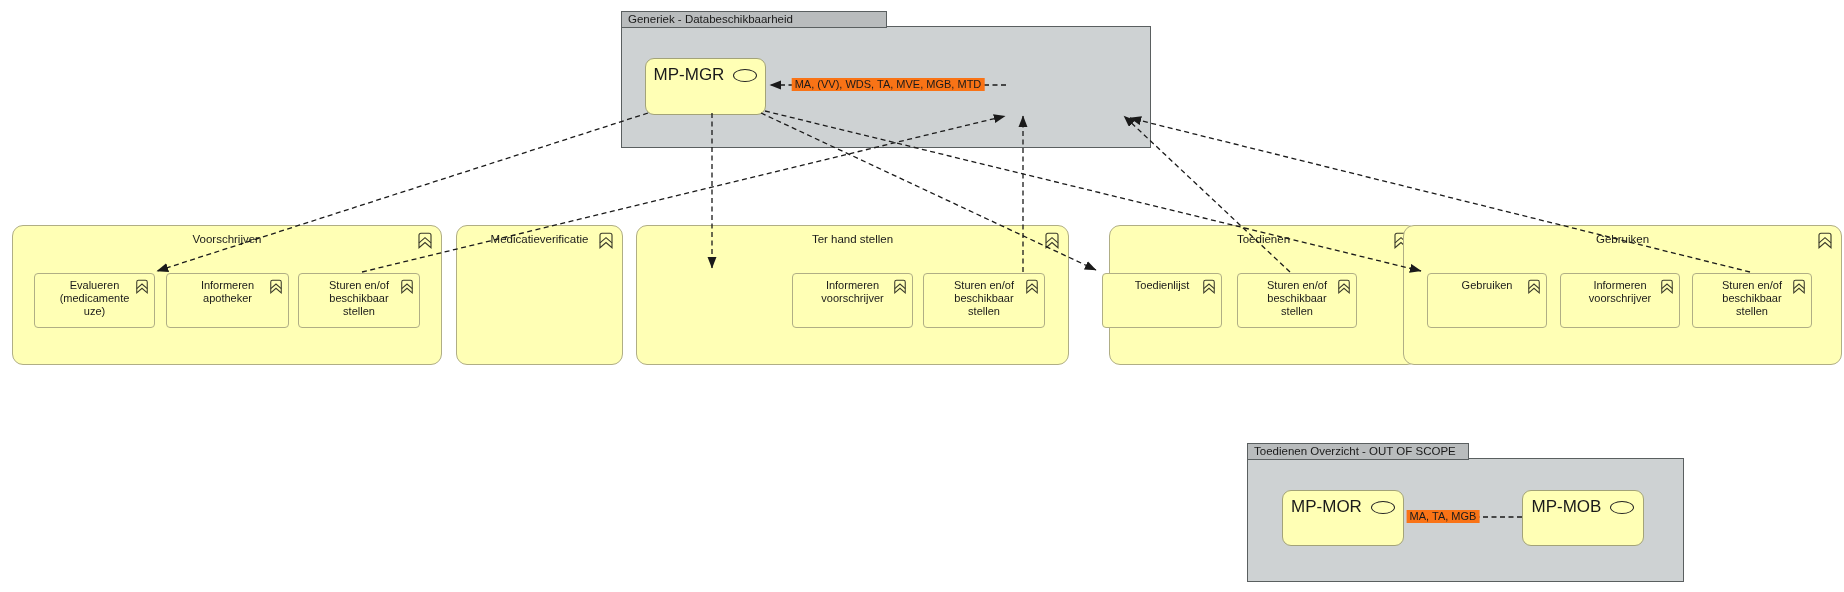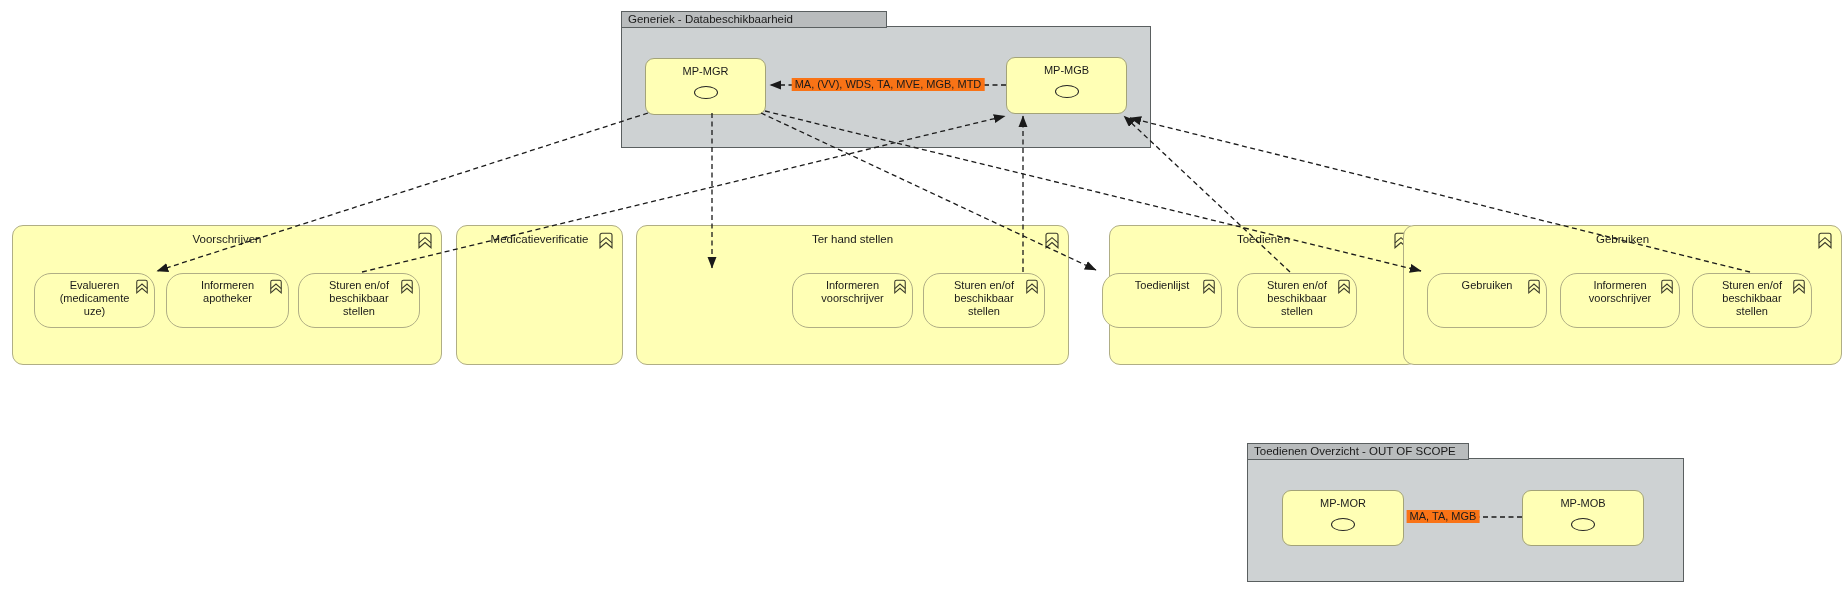--- a/index.html
+++ b/index.html
@@ -8,30 +8,30 @@
   .canvas{position:absolute;left:0;top:0;width:1664px;height:592px;}
 
   
   .group-body{position:absolute;background:#ced2d3;border:1px solid #5a5f60;z-index:1;}
   .group-tab{position:absolute;background:#b9bcbd;border:1px solid #5a5f60;z-index:2;
              font-size:11.5px;line-height:15px;padding:0 6px;white-space:nowrap;overflow:hidden;}
 
   
   .component{position:absolute;background:#ffffb5;border:1.2px solid #a3a378;border-radius:9px;z-index:3;}
   .component-title{position:absolute;left:0;right:0;top:6px;display:flex;justify-content:center;
-                   align-items:center;gap:9px;font-size:11px;flex-direction:column;}
+                   align-items:center;gap:9px;font-size:17px;}
   .oval-icon{display:inline-block;width:22px;height:11px;border:1.5px solid #222222;border-radius:50%;}
 
   
   .process{position:absolute;background:#ffffb5;border:1.2px solid #b0ae85;border-radius:11px;z-index:1;}
   .process-label{position:absolute;left:0;right:0;top:7px;text-align:center;font-size:11.5px;}
   .corner-icon{position:absolute;top:6px;right:8px;line-height:0;}
 
   
-  .activity{position:absolute;background:#ffffb5;border:1.2px solid #b0ae85;border-radius:17px;z-index:2;}
+  .activity{position:absolute;background:#ffffb5;border:1.2px solid #b0ae85;border-radius:4px;z-index:2;}
   .activity-label{position:absolute;left:0;right:0;top:5px;text-align:center;font-size:11px;
                   line-height:13px;white-space:pre-line;}
   .activity .corner-icon{top:5px;right:5px;}
 
   
   svg.wires{position:absolute;left:0;top:0;z-index:4;pointer-events:none;}
   svg.wires line{stroke:#1a1a1a;stroke-width:1.3;stroke-dasharray:5 3.5;}
   .wire-label{position:absolute;z-index:5;background:#f97316;font-size:11px;line-height:13px;
               padding:0 3px;white-space:nowrap;transform:translateX(-50%);}
 </style>
@@ -43,26 +43,20 @@
   <div class="group-tab" style="left:621px;top:11px;width:252px;height:15px;">Generiek - Databeschikbaarheid</div>
   <div class="group-body" style="left:621px;top:26px;width:528px;height:120px;"></div>
 
   <div class="component" style="left:645px;top:58px;width:119px;height:55px;">
     <div class="component-title">
       <span>MP-MGR</span>
       <span class="oval-icon"></span>
     </div>
   </div>
 
-  <div class="component" style="left:1006px;top:57px;width:119px;height:55px;">
-    <div class="component-title">
-      <span>MP-MGB</span>
-      <span class="oval-icon"></span>
-    </div>
-  </div>
 
   <div class="process" style="left:12px;top:225px;width:428px;height:138px;">
     <div class="process-label">Voorschrijven</div>
     <span class="corner-icon">
       <svg width="16" height="17" viewBox="0 0 20 21">
           <path d="M2.5 19.5 V4 Q2.5 1.5 5 1.5 H15 Q17.5 1.5 17.5 4 V19.5 L10 13 Z" fill="none" stroke="#3a3a2a" stroke-width="1.4"></path>
           <path d="M2.5 13.5 L10 7 L17.5 13.5" fill="none" stroke="#3a3a2a" stroke-width="1.4"></path>
         </svg>
     </span>
   </div>

